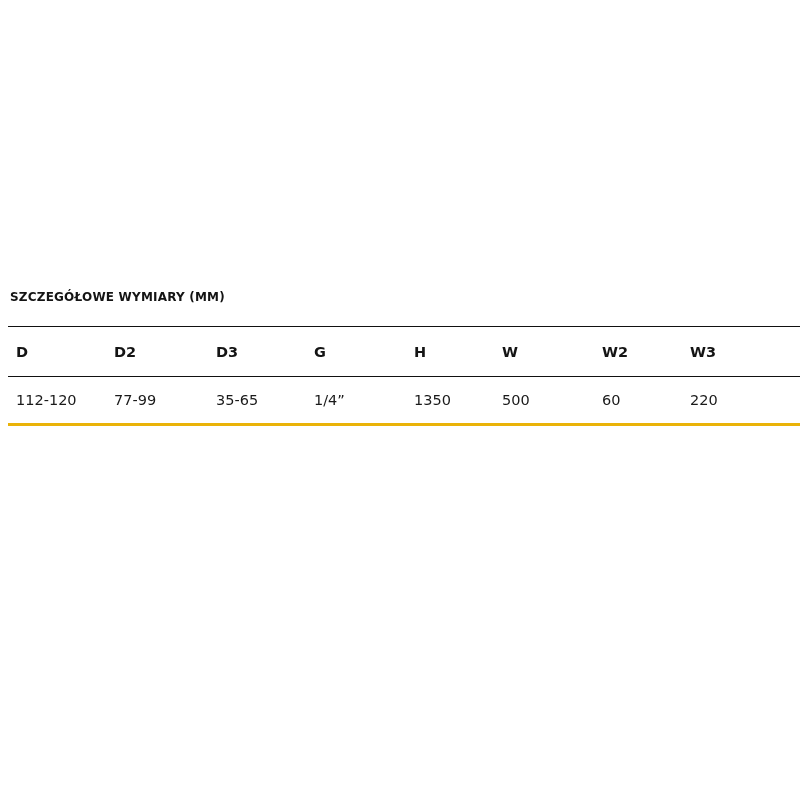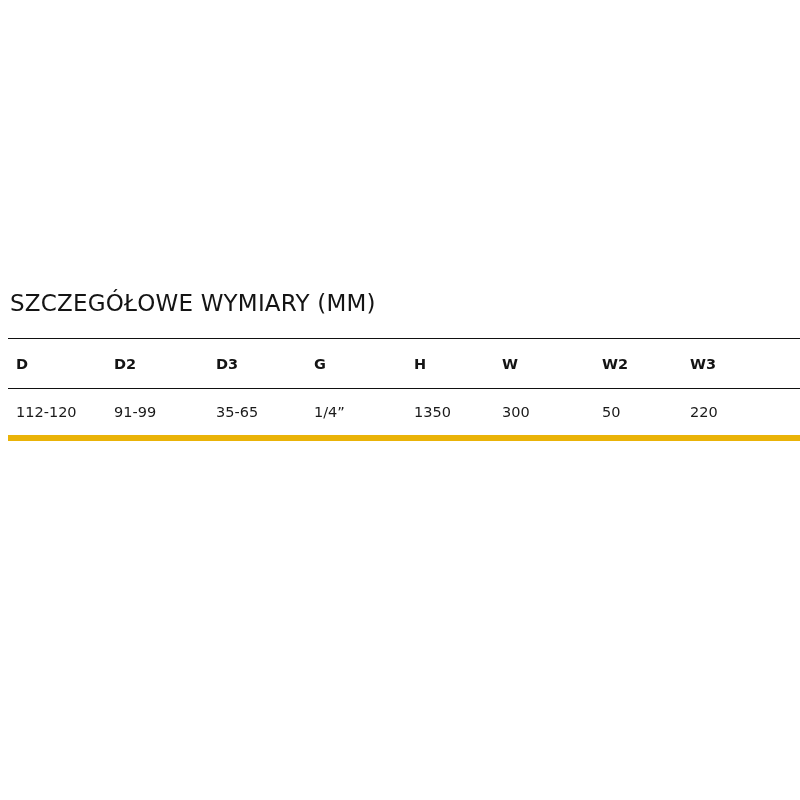--- a/index.html
+++ b/index.html
@@ -23,38 +23,38 @@
     height: 800px;
     background: #ffffff;
   }
   .table-block {
     position: absolute;
     left: 8px;
     top: 290px;
     width: 784px;
   }
   .table-title {
-    font-size: 23px;
-    font-weight: normal;
+    font-size: 12px;
+    font-weight: bold;
     letter-spacing: 0.2px;
     color: #141414;
     margin: 0 0 22px 2px;
     white-space: nowrap;
   }
   table.dims {
     border-collapse: collapse;
     width: 784px;
     table-layout: fixed;
   }
   table.dims thead tr {
     border-top: 1.5px solid #111111;
     border-bottom: 1.5px solid #111111;
   }
   table.dims tbody tr {
-    border-bottom: 6px solid #eab308;
+    border-bottom: 3px solid #eab308;
   }
   table.dims th {
     text-align: left;
     font-size: 14.5px;
     font-weight: bold;
     color: #141414;
     padding: 17px 0 16px 0;
     white-space: nowrap;
   }
   table.dims td {
@@ -93,26 +93,26 @@
           <th class="c3">G</th>
           <th class="c4">H</th>
           <th class="c5">W</th>
           <th class="c6">W2</th>
           <th class="c7">W3</th>
         </tr>
       </thead>
       <tbody>
         <tr>
           <td class="c0">112-120</td>
-          <td class="c1">91-99</td>
+          <td class="c1">77-99</td>
           <td class="c2">35-65</td>
           <td class="c3">1/4”</td>
           <td class="c4">1350</td>
-          <td class="c5">300</td>
-          <td class="c6">50</td>
+          <td class="c5">500</td>
+          <td class="c6">60</td>
           <td class="c7">220</td>
         </tr>
       </tbody>
     </table>
 
   </div>
 
 </div>
 
 </body></html>

